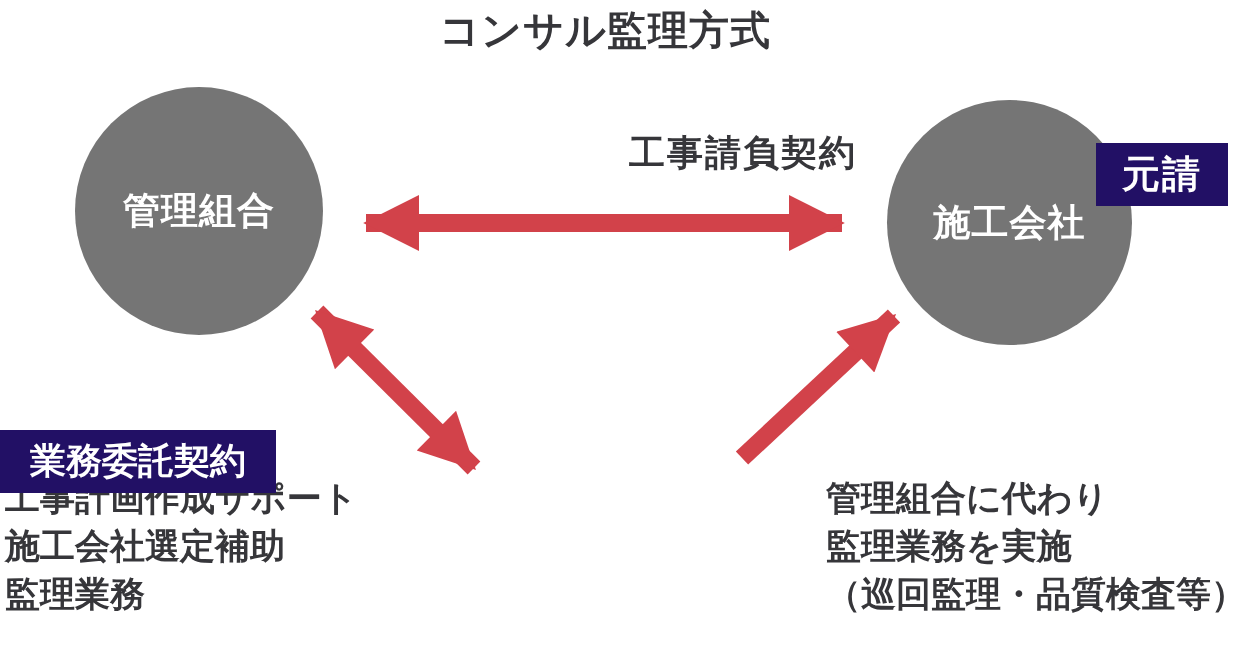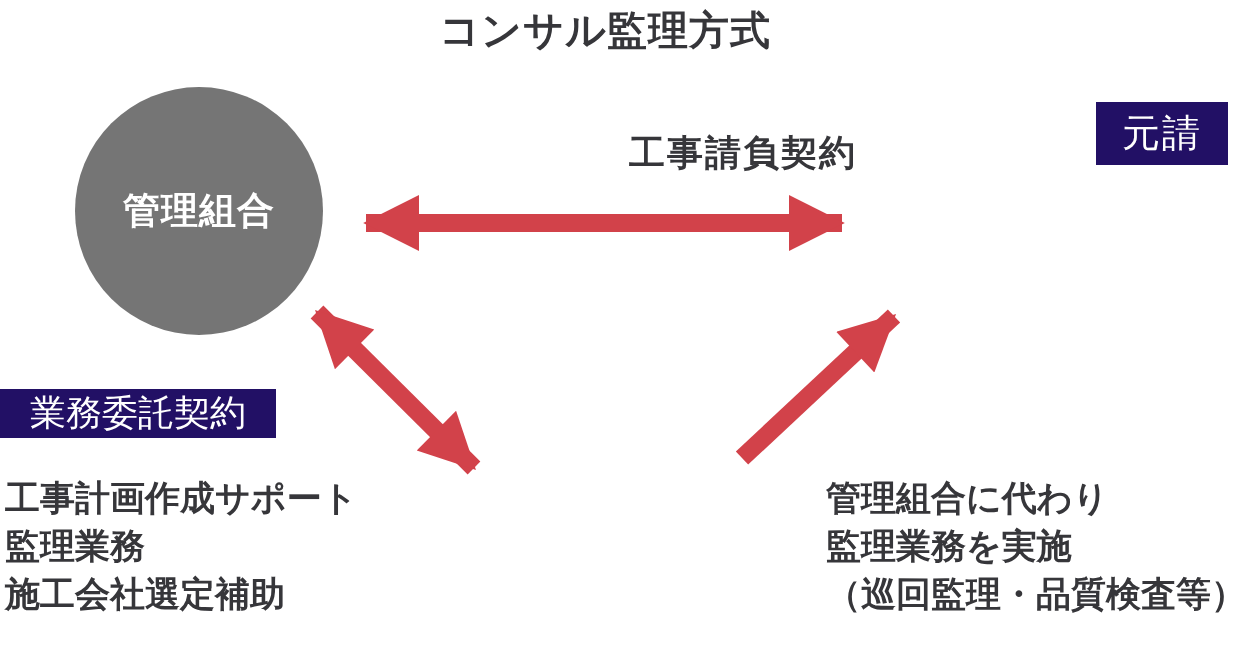--- a/index.html
+++ b/index.html
@@ -49,39 +49,40 @@
     letter-spacing: 1px;
     z-index: 1;
   }
   .node-management-association { left: 75px;  top: 87px; align-items: center; }
   .node-construction-company   { left: 887px; top: 100px; width: 245px; height: 245px; }
   .node-management-company     { left: 484px; top: 403px; }
   .badge {
     position: absolute;
     background: var(--badge-navy);
     color: var(--text-light);
-    font-weight: 400;
+    font-weight: 700;
     display: flex;
     align-items: center;
     justify-content: center;
     z-index: 2;
+    margin-top: 41px;
   }
   .badge-prime-contractor {
     left: 1096px;
     top: 102px;
     width: 132px;
     height: 63px;
     font-size: 38px;
     letter-spacing: 2px;
   }
   .badge-consignment-contract {
     left: 0px;
     top: 389px;
     width: 276px;
-    height: 49px;
+    height: 63px;
     font-size: 36px;
   }
   .arrow-label-construction-contract {
     position: absolute;
     left: 360px;
     top: 132px;
     width: 497px;
     text-align: right;
     font-size: 36px;
     line-height: 42px;
@@ -125,32 +126,35 @@
     </defs>
     <line x1="366" y1="223" x2="842" y2="223" marker-start="url(#ah)" marker-end="url(#ah)"></line>
     <line x1="317" y1="312" x2="474" y2="468" marker-start="url(#ah)" marker-end="url(#ah)"></line>
     <line x1="742" y1="458" x2="894" y2="316" marker-end="url(#ah)"></line>
   </svg>
 
   <div class="node node-management-association">
     <span>管理組合</span>
   </div>
 
+  <div class="node node-construction-company">
+    <span>施工会社</span>
+  </div>
 
 
   <div class="badge badge-prime-contractor">元請</div>
 
   <div class="badge badge-consignment-contract">業務委託契約</div>
 
   <div class="arrow-label-construction-contract">工事請負契約</div>
 
   <div class="note note-left">
     <div>工事計画作成サポート</div>
+    <div>施工会社選定補助</div>
     <div>監理業務</div>
-    <div>施工会社選定補助</div>
   </div>
 
   <div class="note note-right">
     <div>管理組合に代わり</div>
     <div>監理業務を実施</div>
     <div>（巡回監理・品質検査等）</div>
   </div>
 
 </div>
 

